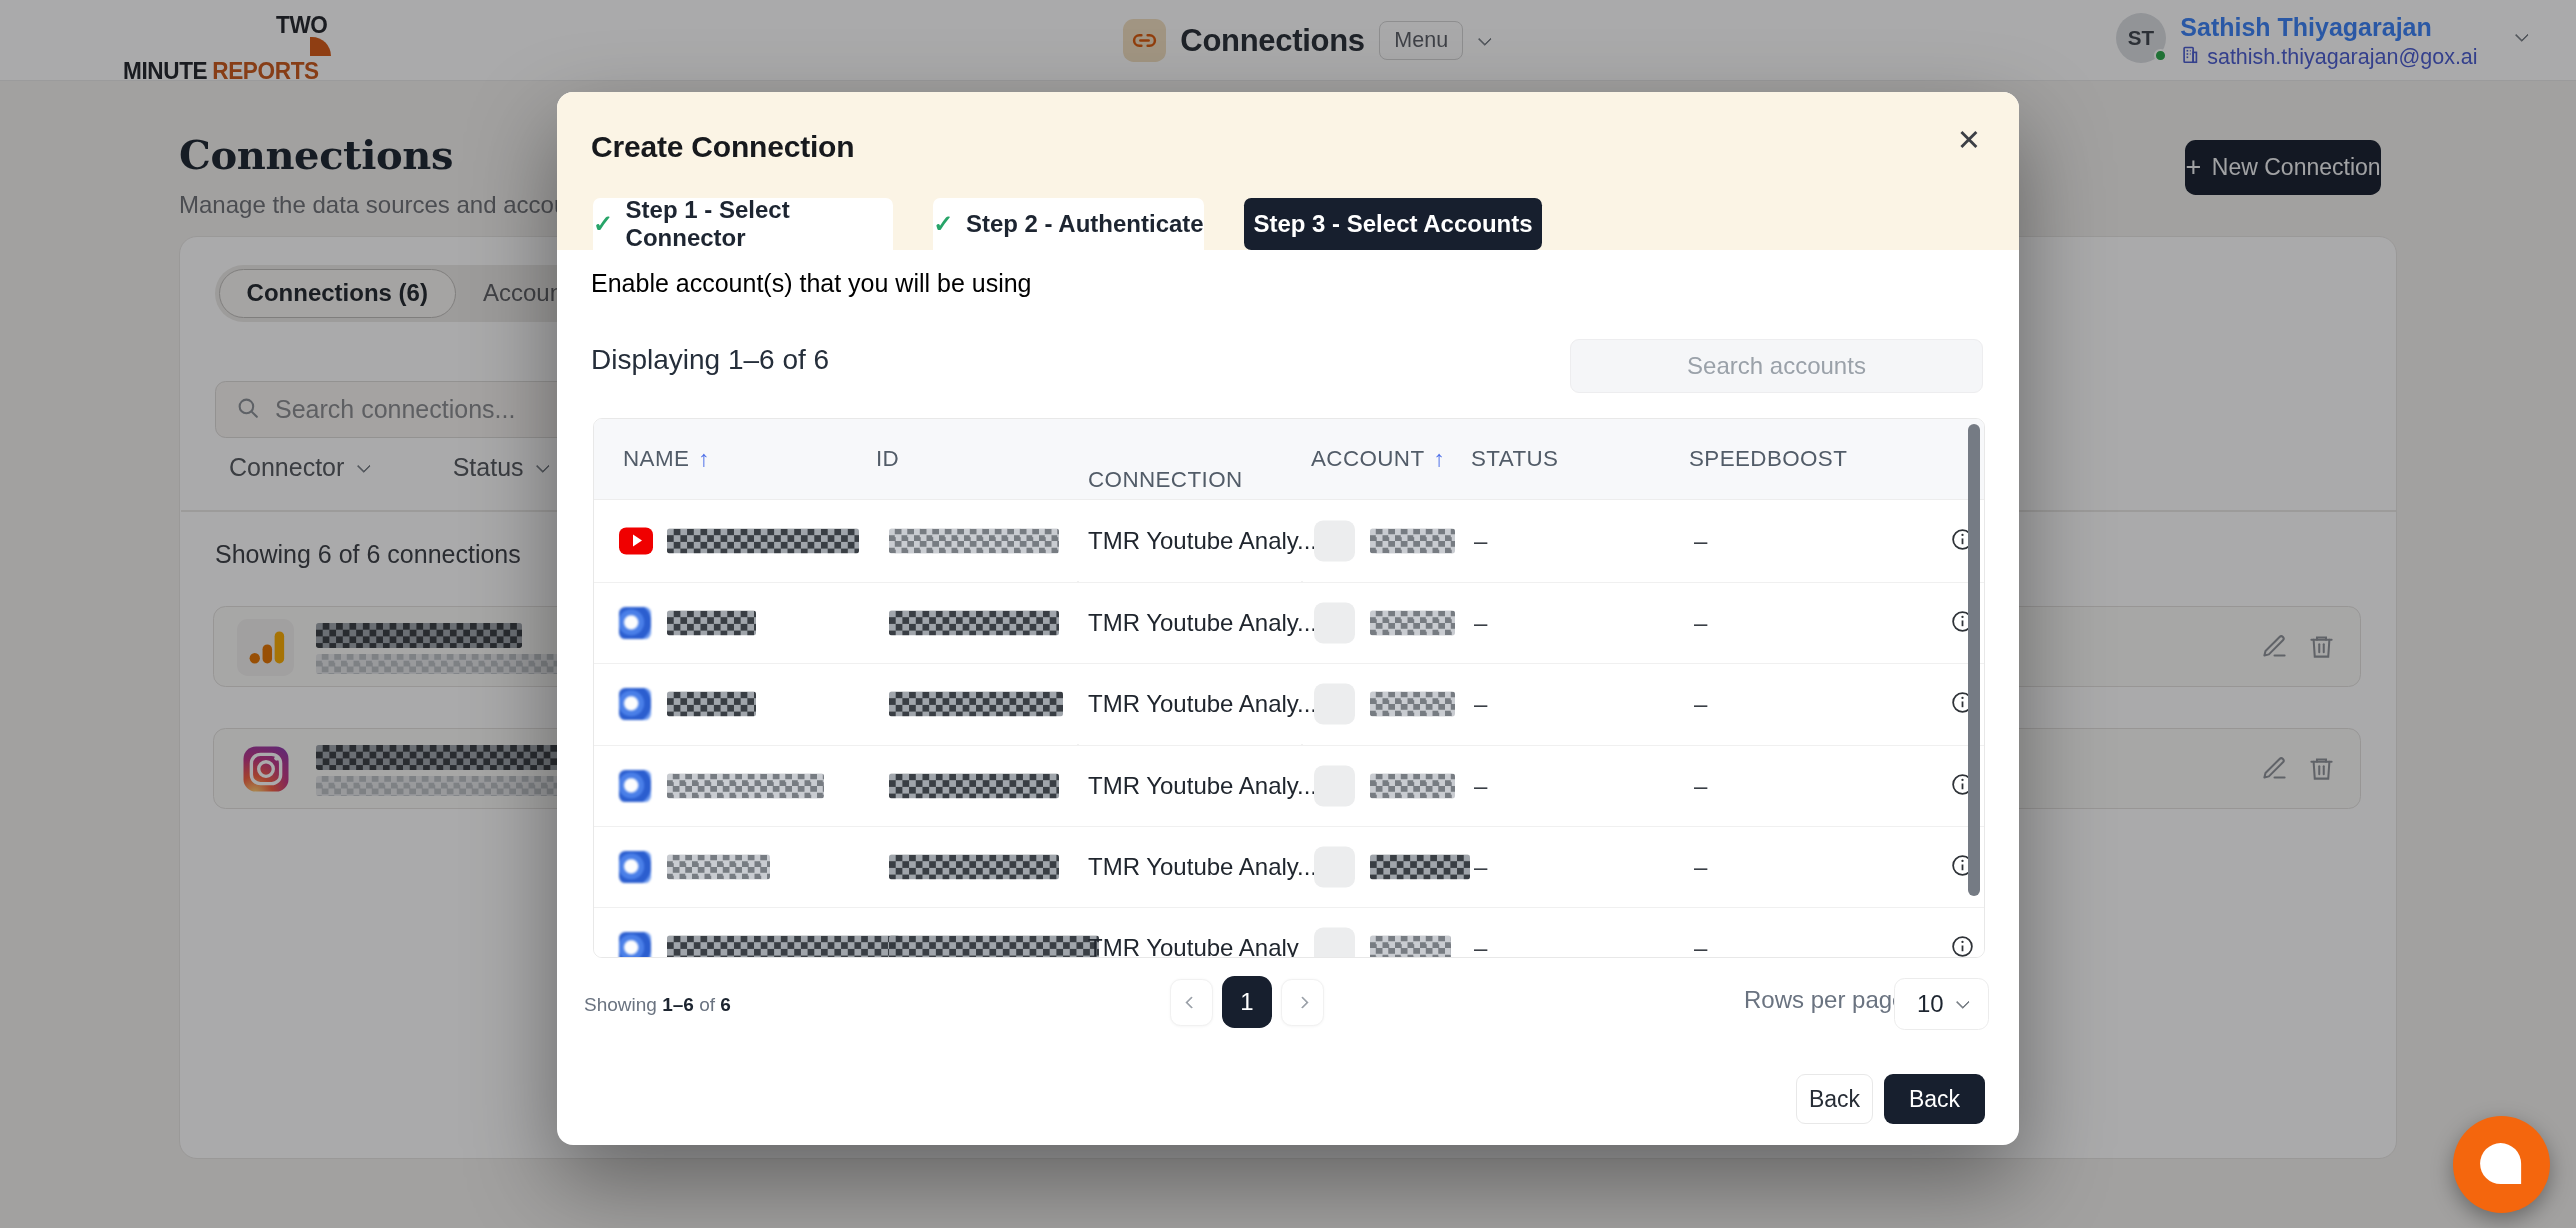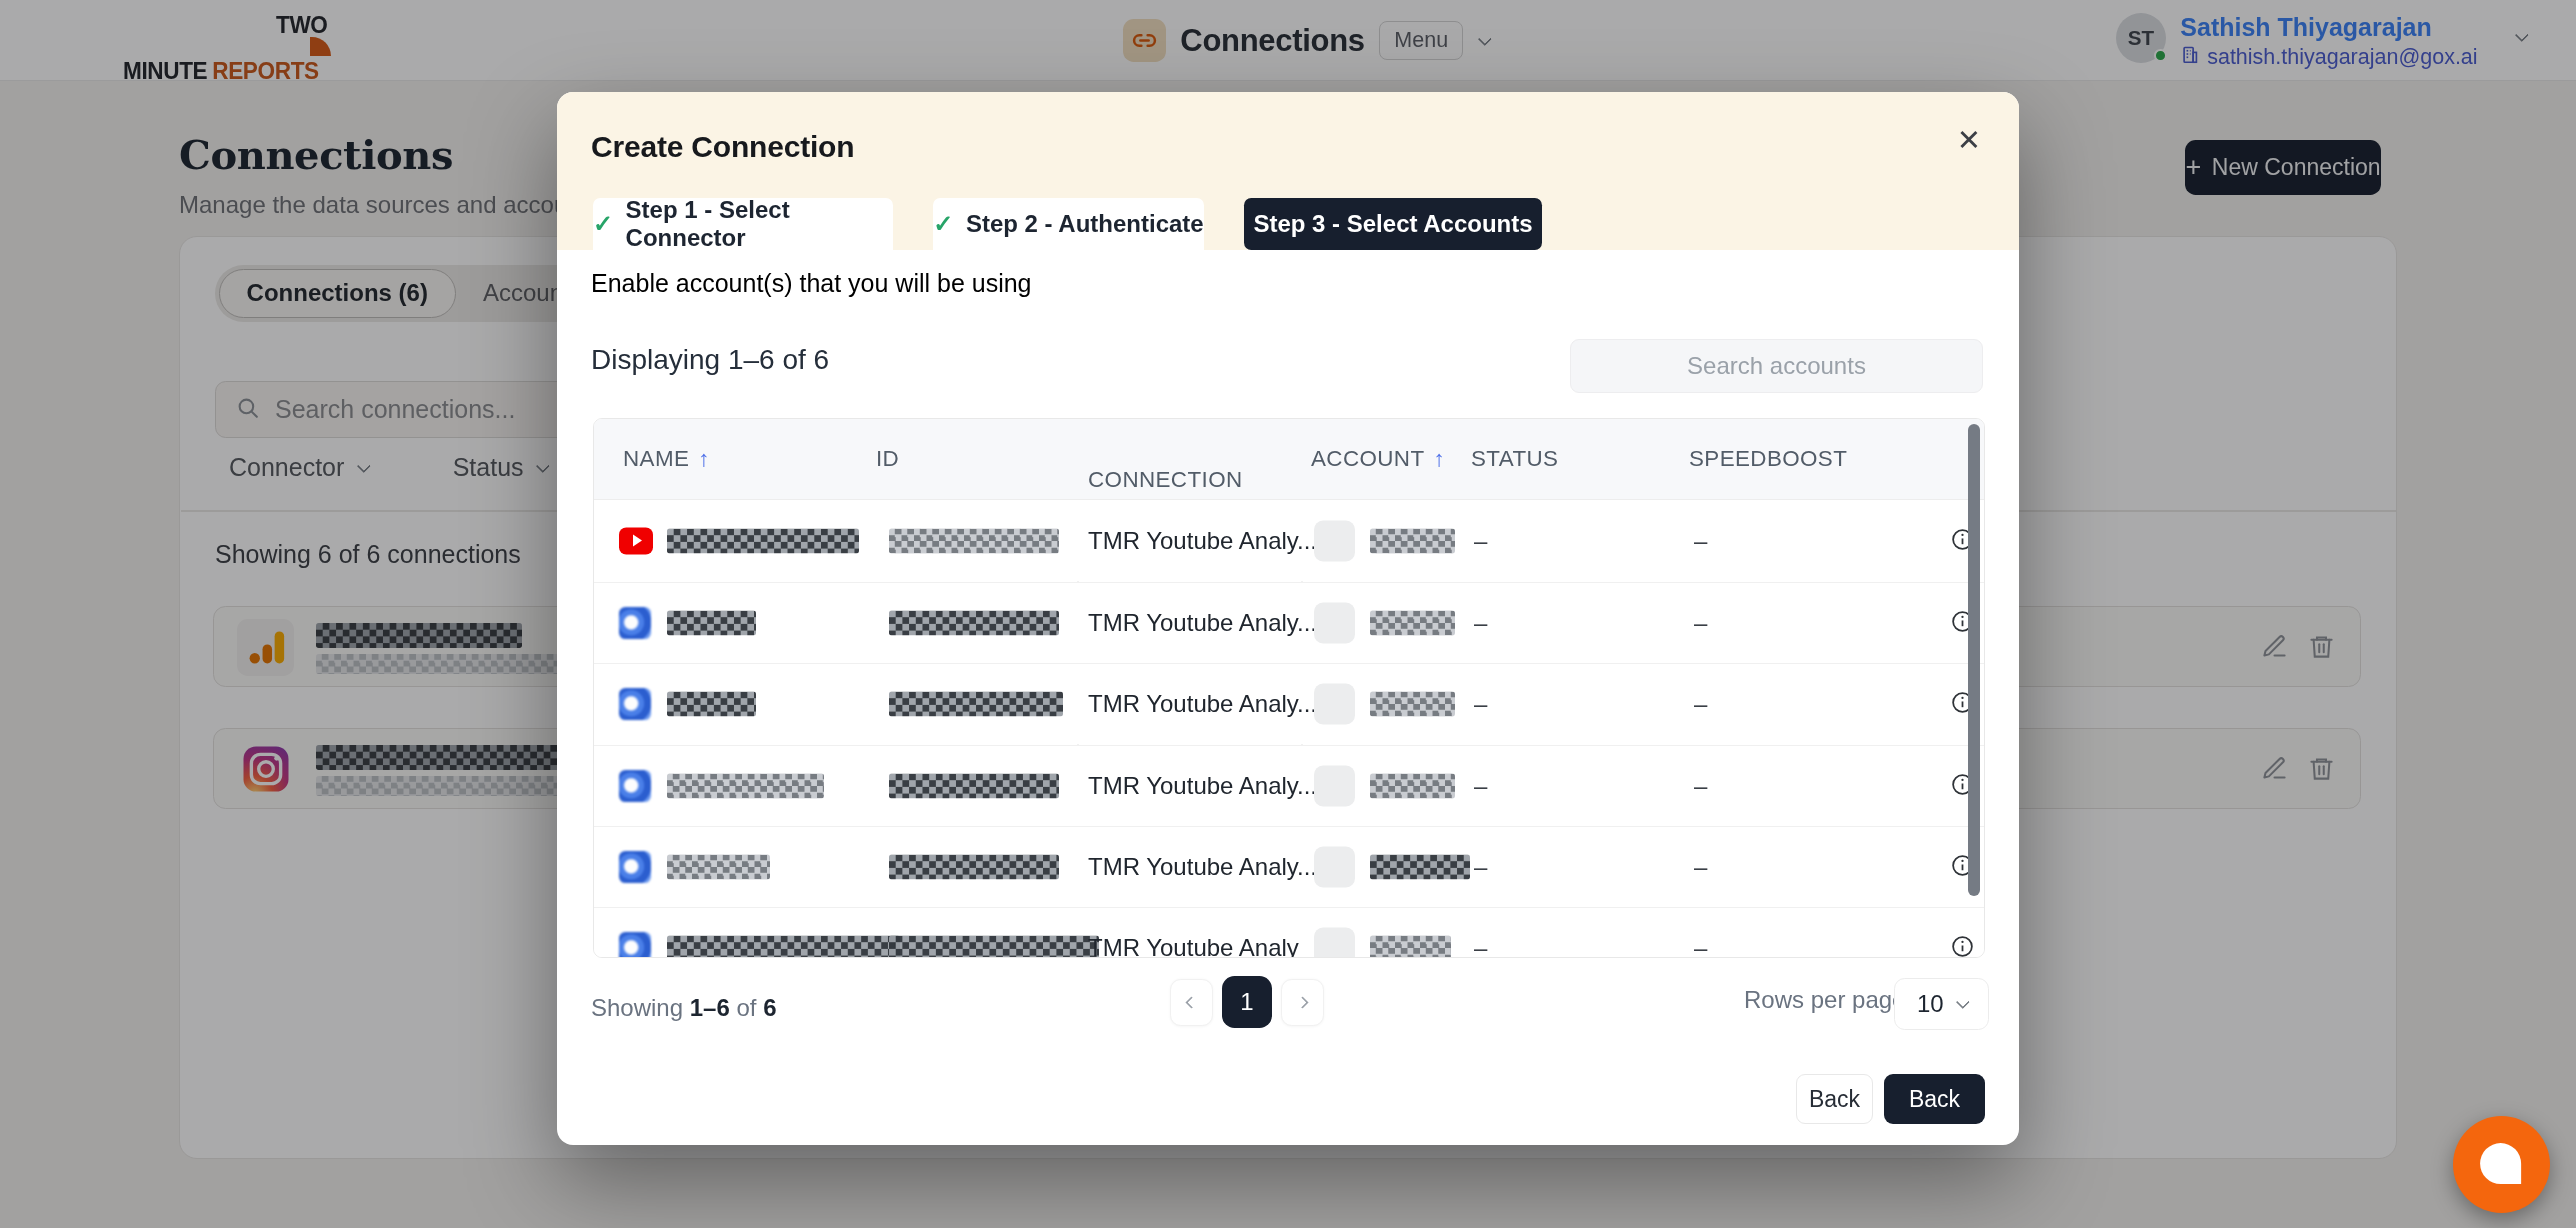--- a/index.html
+++ b/index.html
@@ -102,21 +102,21 @@
   .trow{position:absolute;left:0;width:100%;height:81px;border-top:1.8px solid #F0F0F0;background:#fff;}
   .trow .cell{position:absolute;top:50%;transform:translateY(-50%);}
   .yticon{width:34px;height:27px;background:#F00000;border-radius:7.2px;display:flex;align-items:center;justify-content:center;}
   .yticon .tri{width:0;height:0;border-left:9.8px solid #fff;border-top:6.3px solid transparent;border-bottom:6.3px solid transparent;margin-left:2.7px;}
   .blob{width:32px;height:32px;border-radius:6.3px;background:radial-gradient(circle at 38% 48%, #FDFDFD 0 6.3px, #4A7FE8 8px 12.5px, #2B5ECF 13.4px 19.7px, #6F9BEF 20.6px);filter:blur(1.3px);}
   .connname{font-size:24px;color:#20262E;white-space:nowrap;}
   .acctav{width:41px;height:41px;border-radius:9px;background:#ECEDEE;filter:blur(0.4px);}
   .dash{font-size:24px;color:#3A3F46;}
   .scrollthumb{position:absolute;right:4.5px;top:5.4px;width:11.6px;height:472px;border-radius:6.3px;background:#757B84;}
 
-  .mshowing{position:absolute;left:34px;top:902px;font-size:24px;color:#6A7380;}
+  .mshowing{position:absolute;left:27px;top:902px;font-size:19px;color:#6A7380;}
   .mshowing b{color:#1D2530;font-weight:700;}
   .pager{position:absolute;left:613px;top:884px;display:flex;align-items:center;gap:9px;}
   .pgbtn{width:43px;height:47px;background:#fff;border:1.8px solid #F1F1F1;border-radius:10.7px;display:flex;align-items:center;justify-content:center;box-shadow:0 0.9px 2.7px rgba(0,0,0,.04);}
   .pgbtn .chv{border-color:#9AA0A8;width:9px;height:9px;}
   .pgcur{width:50px;height:52px;background:#171F2E;border-radius:12.5px;color:#fff;font-size:24px;display:flex;align-items:center;justify-content:center;}
   .rpp{position:absolute;left:1187px;top:894px;font-size:24px;color:#6A7380;}
   .rppsel{position:absolute;left:1337px;top:886px;width:95px;height:52px;background:#fff;border:1.8px solid #ECECEC;border-radius:10.7px;display:flex;align-items:center;justify-content:center;gap:12.5px;font-size:24px;color:#1D2530;}
   .backbtn{position:absolute;left:1239px;top:982px;width:77px;height:50px;background:#fff;border:1.8px solid #E8E8E8;border-radius:9px;display:flex;align-items:center;justify-content:center;font-size:23px;color:#272D36;}
   .donebtn{position:absolute;left:1327px;top:982px;width:101px;height:50px;background:#171F2E;border-radius:9px;display:flex;align-items:center;justify-content:center;font-size:23px;color:#fff;}
 

